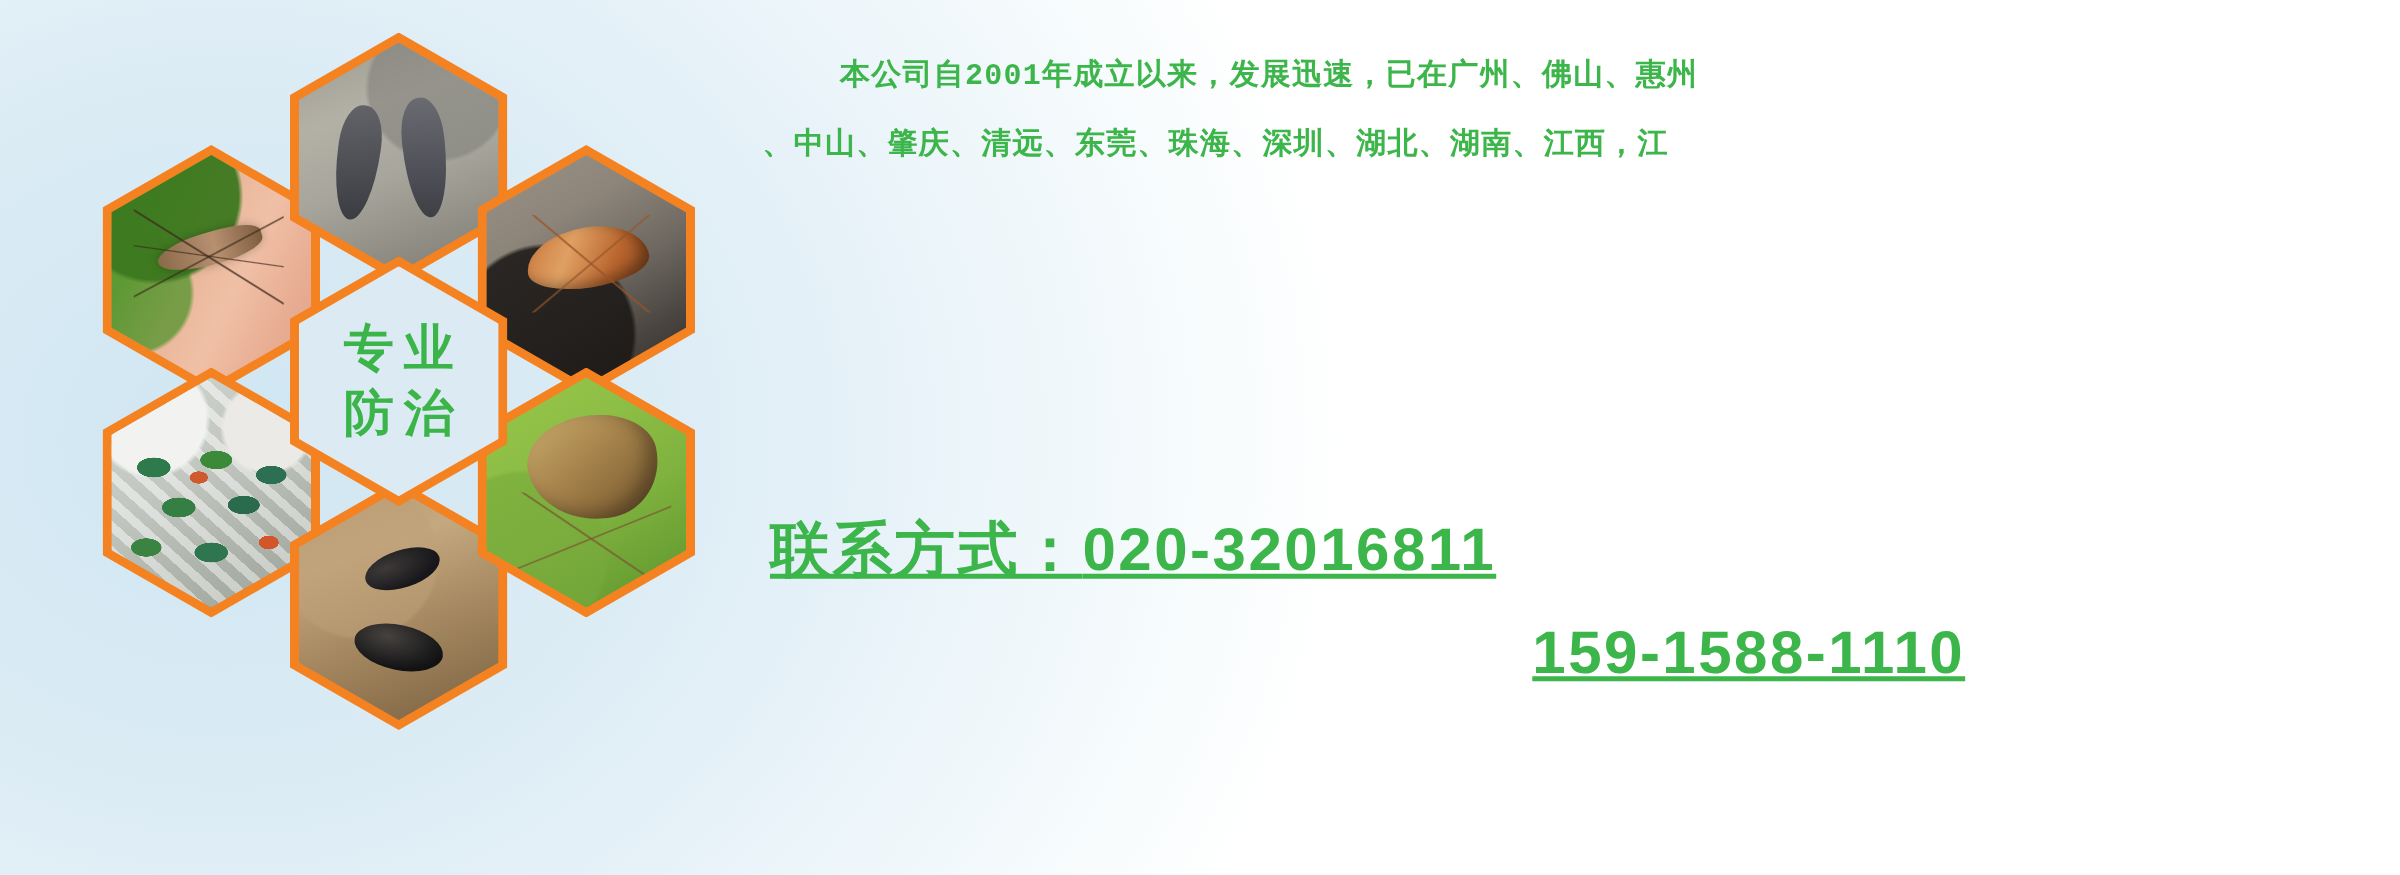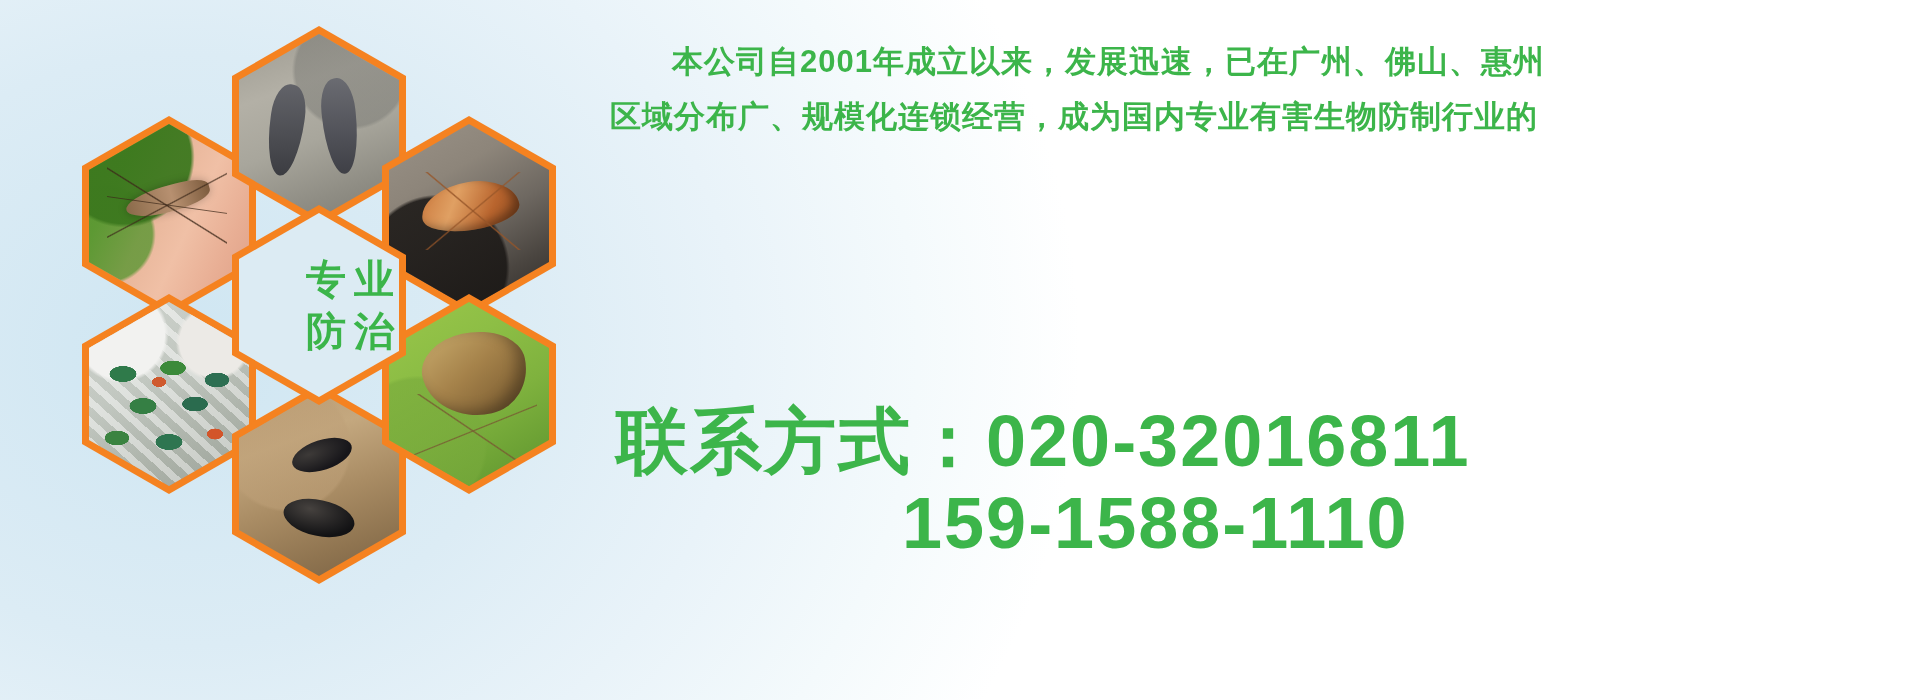--- a/index.html
+++ b/index.html
@@ -36,21 +36,21 @@
   .h-ant     {left:150px;top:390px;}
   .h-bug     {left:300px;top:300px;}
   .h-center  {left:150px;top:211px;}
 
   .h-center .inner{background:#dcebf3;}
   .combtext{
     position:absolute;left:0;top:0;width:160px;height:184px;
     display:flex;flex-direction:column;align-items:center;justify-content:center;
     gap:12px;
     color:#3bb54a;font-weight:bold;font-size:40px;letter-spacing:8px;
-    text-indent:8px;line-height:1;padding-left:31px;
+    text-indent:8px;line-height:1;
   }
 
   
   .art-mosquito{
     background:
       radial-gradient(circle at 22% 18%, rgba(60,120,30,.95) 0 34%, rgba(60,120,30,0) 36%),
       radial-gradient(circle at 10% 60%, rgba(90,150,50,.8) 0 26%, rgba(90,150,50,0) 28%),
       linear-gradient(115deg,#4e8f28 0%,#6aa53a 22%,#e8b69a 42%,#f0c0a6 60%,#e8ae94 80%,#dd9f86 100%);
   }
   .art-mosquito::before{
@@ -147,30 +147,30 @@
   .art-bug::after{
     content:"";position:absolute;left:20px;top:92px;width:128px;height:74px;
     background:
       linear-gradient(34deg,transparent 49%,rgba(120,90,50,.9) 50%,transparent 51%),
       linear-gradient(-22deg,transparent 49%,rgba(120,90,50,.85) 50%,transparent 51%);
   }
 
   
   #copy{position:absolute;left:610px;top:34px;width:1260px;}
   .para{
-    color:#3cb54a;font-weight:bold;font-size:31px;line-height:55px;
+    color:#3cb54a;font-weight:bold;font-size:24px;line-height:55px;
     letter-spacing:1px;text-indent:62px;margin:0;
-    font-family:Liberation Sans, sans-serif;
+    font-family:Liberation Mono, monospace;
   }
   #contact{position:absolute;left:616px;top:400px;width:1280px;}
   .contact-line{
-    color:#3cb54a;font-weight:bold;font-size:72px;line-height:82px;
-    letter-spacing:2px;white-space:nowrap;margin:0;
-  }
-  .contact-line.second{padding-left:286px;}
+    color:#3cb54a;font-weight:bold;font-size:48px;line-height:82px;
+    letter-spacing:2px;white-space:nowrap;margin:0;text-decoration:underline;
+  }
+  .contact-line.second{padding-left:286px;text-align:center;}
 </style>
 </head>
 <body>
 
 <div id="stage">
 
   <div id="comb">
 
     <div class="hex h-mosquito">
       <div class="inner">
@@ -214,21 +214,21 @@
           <span>专业</span>
           <span>防治</span>
         </div>
       </div>
     </div>
 
   </div>
 
   <div id="copy">
     <p class="para">本公司自2001年成立以来，发展迅速，已在广州、佛山、惠州</p>
-    <p class="para" style="text-indent:0">区域分布广、规模化连锁经营，成为国内专业有害生物防制行业的</p>
+    <p class="para" style="text-indent:0">、中山、肇庆、清远、东莞、珠海、深圳、湖北、湖南、江西，江</p>
   </div>
 
   <div id="contact">
     <p class="contact-line"><span>联系方式：</span><span>020-32016811</span></p>
     <p class="contact-line second"><span>159-1588-1110</span></p>
   </div>
 
 </div>
 
 </body></html>

